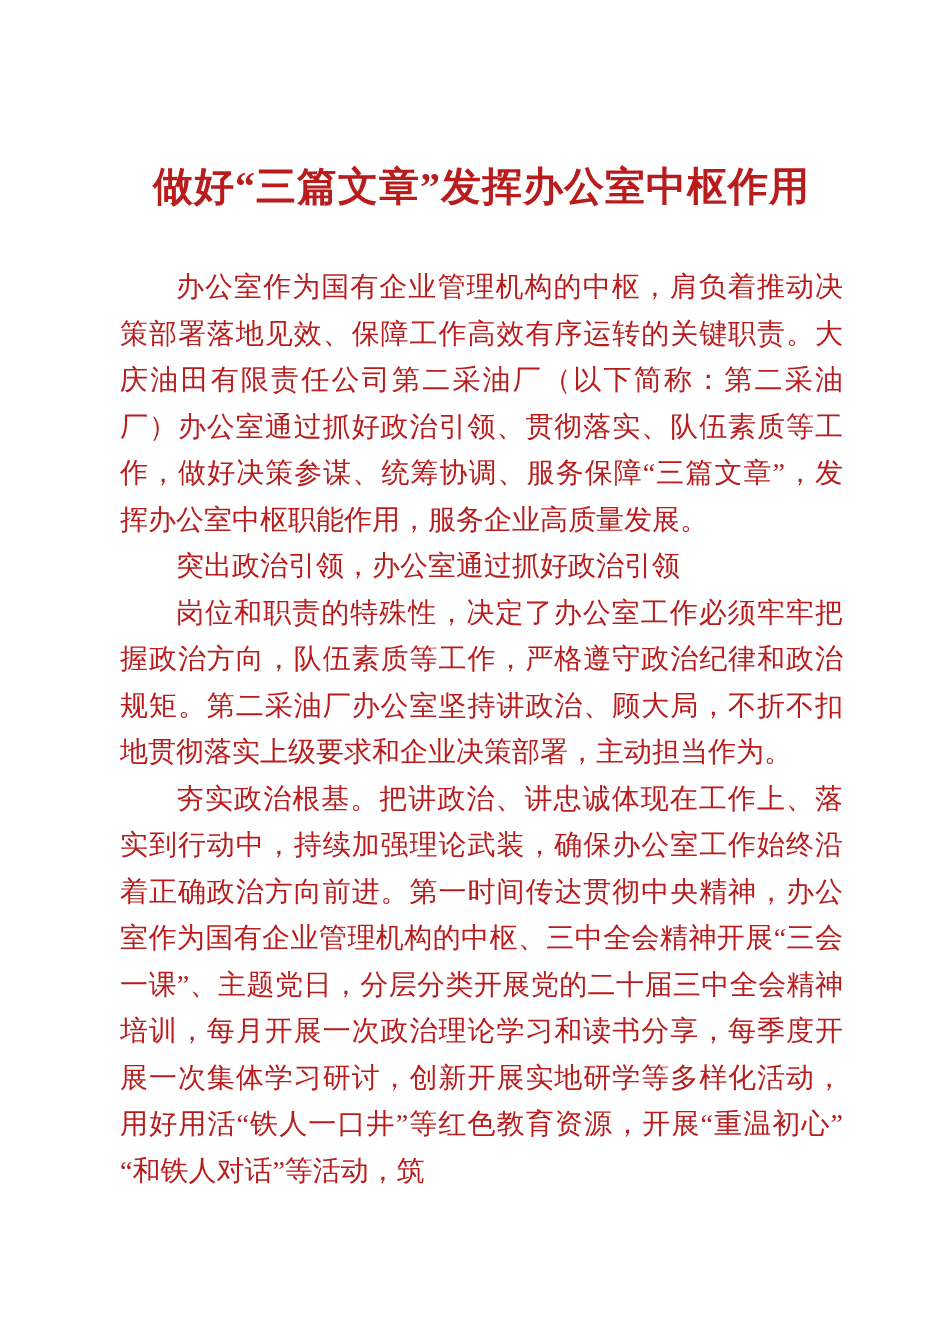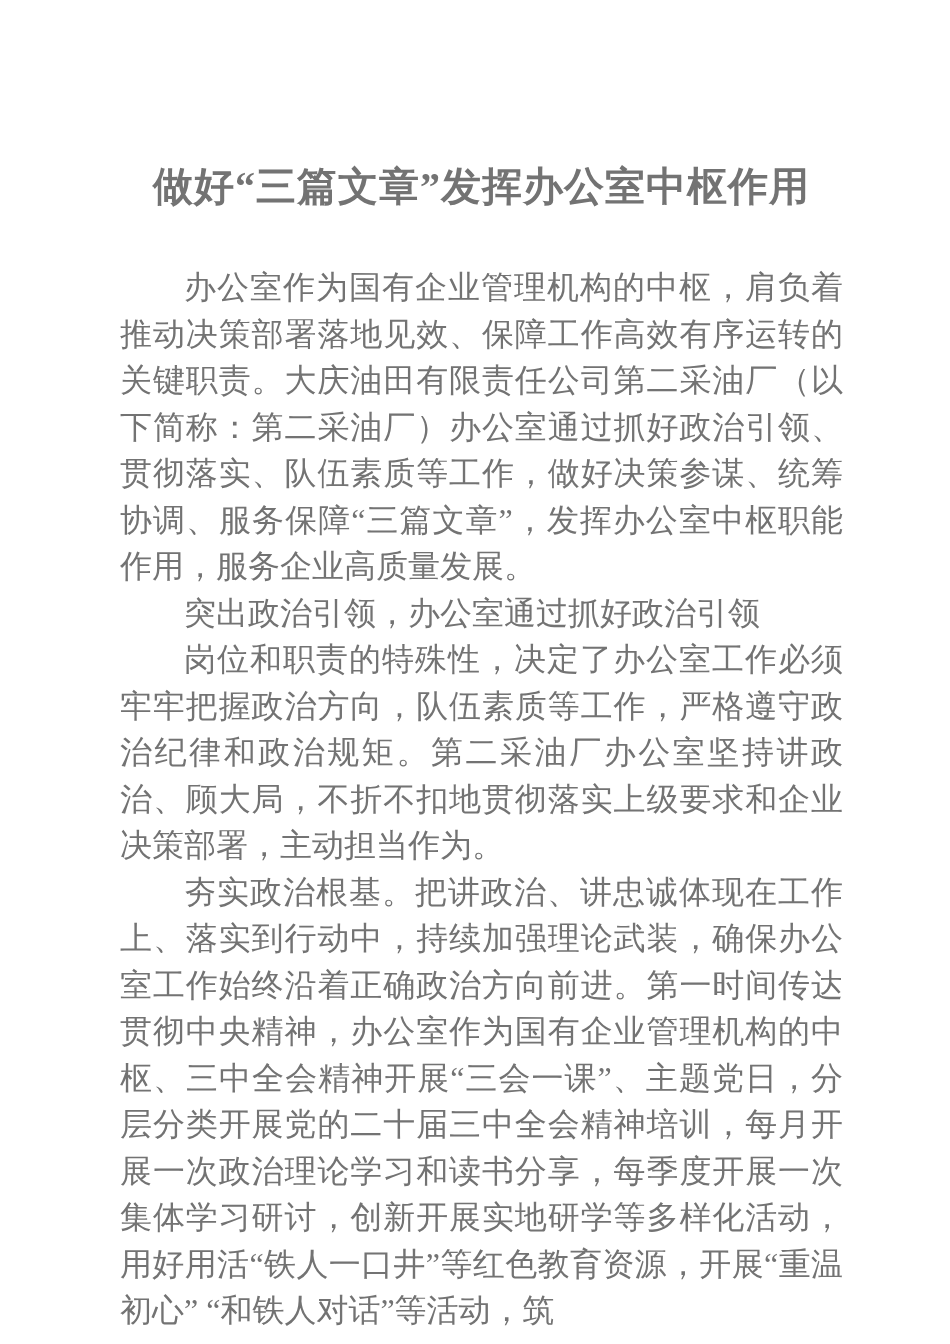--- a/index.html
+++ b/index.html
@@ -6,36 +6,36 @@
     margin: 0;
     padding: 0;
     background: #ffffff;
   }
   .page {
     position: relative;
     width: 950px;
     height: 1344px;
     box-sizing: border-box;
     background: #ffffff;
-    color: #737373;
+    color: #b91c1c;
     overflow: hidden;
     padding: 158px 107px 0 120px;
     font-family: "Liberation Serif", "DejaVu Serif", serif;
   }
   .doc-title {
     font-size: 40px;
     font-weight: bold;
     line-height: 58px;
     text-align: center;
     margin: 0 0 48px 0;
     letter-spacing: 1px;
   }
   .doc-body p {
     margin: 0;
-    font-size: 32px;
+    font-size: 28px;
     line-height: 46.5px;
     text-align: justify;
     text-justify: inter-ideograph;
     text-indent: 2em;
   }
 </style>
 </head>
 <body>
 
 <div class="page">

